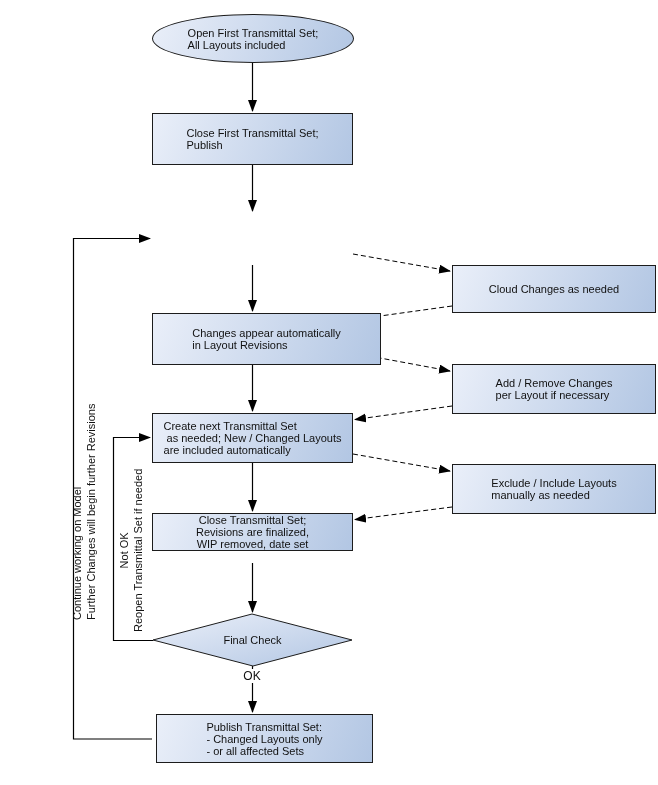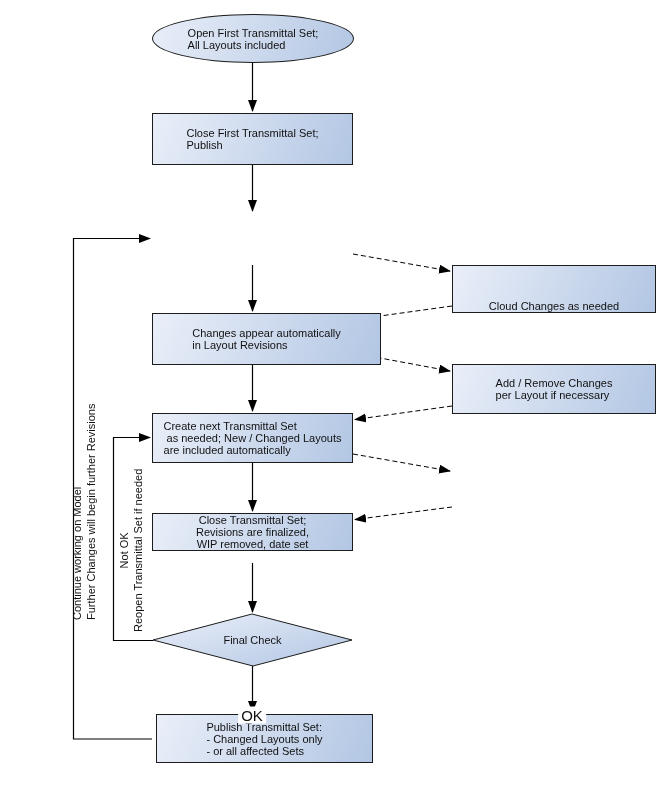--- a/index.html
+++ b/index.html
@@ -31,22 +31,22 @@
     background:linear-gradient(112deg,var(--fill-light) 0%,var(--fill-dark) 100%);
   }
   .txt{white-space:pre-wrap;text-align:left;}
   .node.center .txt{text-align:center;}
   .diamond-label{
     position:absolute;left:153px;top:614px;width:199px;height:52px;
     display:flex;align-items:center;justify-content:center;
     font-size:11px;color:var(--text);
   }
   .edge-label{
-    position:absolute;left:252px;top:715px;transform:translate(-50%,-50%);
-    background:var(--bg);padding:0 3px;font-size:15px;color:var(--text);
+    position:absolute;left:252px;top:676px;transform:translate(-50%,-50%);
+    background:var(--bg);padding:0 3px;font-size:12px;color:var(--text);
   }
   .vtext{
     position:absolute;transform-origin:0 0;transform:rotate(-90deg);
     font-size:11px;line-height:14px;color:var(--text);white-space:pre-wrap;
   }
   .vtext.outer{left:70px;top:620px;text-align:left;}
   .vtext.inner{left:117px;top:632px;text-align:center;}
 </style>
 </head>
 <body>
@@ -112,29 +112,33 @@
 Revisions are finalized,
 WIP removed, date set</div>
   </div>
 
   <div class="node box" style="left:156px;top:714px;width:217px;height:49px;">
     <div class="txt">Publish Transmittal Set:
 - Changed Layouts only
 - or all affected Sets</div>
   </div>
 
-  <div class="node box center" style="left:452px;top:265px;width:204px;height:48px;align-items:flex-end;">
+  <div class="node box center" style="left:452px;top:265px;width:204px;height:48px;">
     <div class="txt">Cloud Changes as needed</div>
   </div>
 
   <div class="node box" style="left:452px;top:364px;width:204px;height:50px;">
     <div class="txt">Add / Remove Changes
 per Layout if necessary</div>
   </div>
 
+  <div class="node box" style="left:452px;top:464px;width:204px;height:50px;">
+    <div class="txt">Exclude / Include Layouts
+manually as needed</div>
+  </div>
 
   <div class="diamond-label">Final Check</div>
 
   <div class="edge-label">OK</div>
 
   <div class="vtext outer">Continue working on Model
 Further Changes will begin further Revisions</div>
 
   <div class="vtext inner">Not OK
 Reopen Transmittal Set if needed</div>

